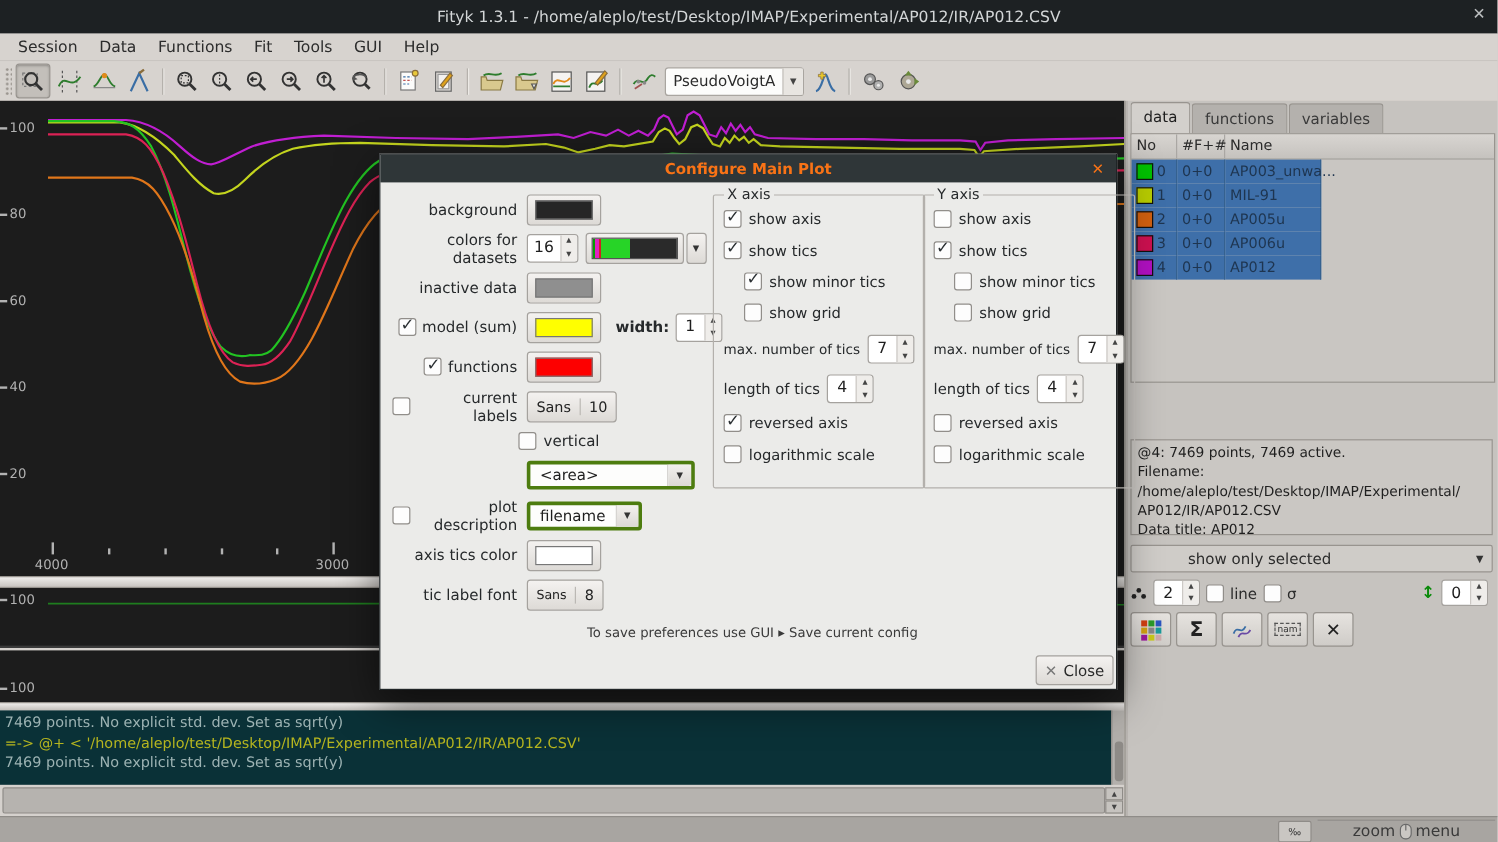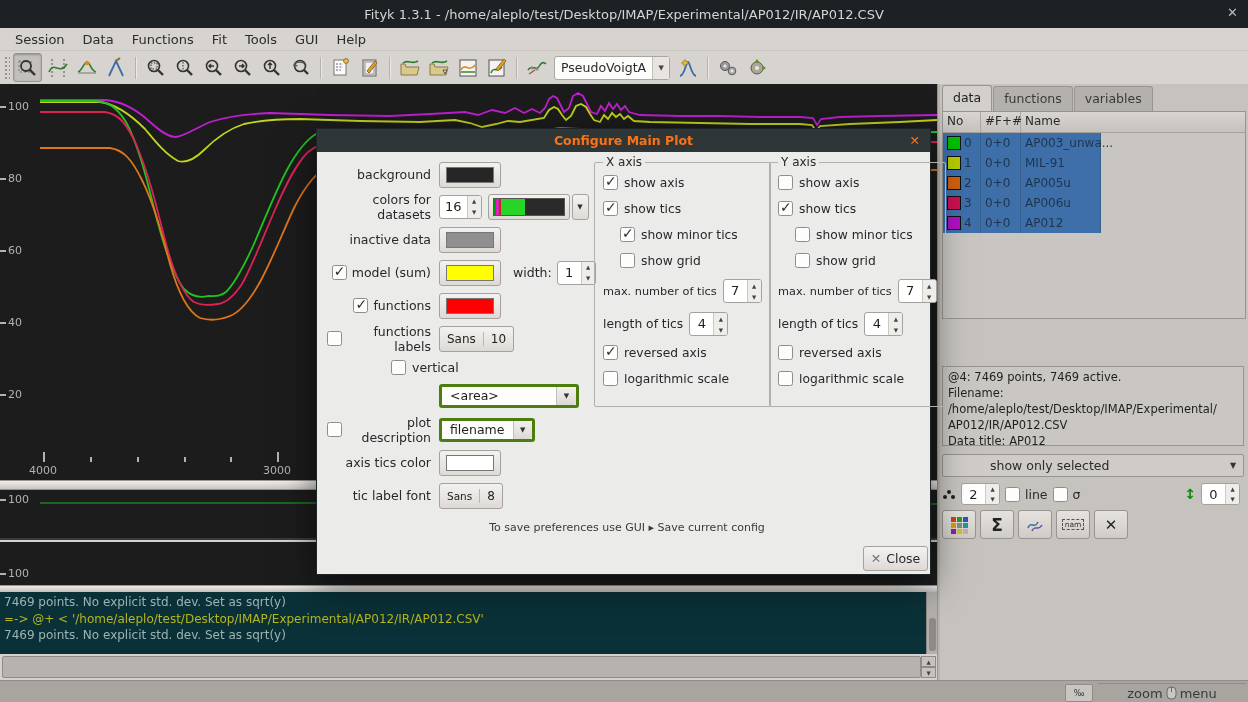--- a/index.html
+++ b/index.html
@@ -510,50 +510,50 @@
       </span>
   </div>
   <div class="drow" style="left:10px;top:130px;">
     <span class="dlab">
         <span class="cb checked"></span>
         <span>model (sum)</span>
       </span>
     <span class="swbtn btn3d">
         <span class="fill" style="background: rgb(255, 255, 0);"></span>
       </span>
-    <span style="margin-left:12px;font-size:12.5px;color:#26292b;">width:</span>
+    <span style="margin-left:12px;font-size:12.5px;color:#26292b;font-weight:bold;">width:</span>
     <span class="spin" style="margin-left:5px;">
         <span class="sval">1</span>
         <span class="sbtns">
           <i>▲</i>
           <i>▼</i>
         </span>
       </span>
   </div>
   <div class="drow" style="left:10px;top:163px;">
     <span class="dlab">
         <span class="cb checked"></span>
         <span>functions</span>
       </span>
     <span class="swbtn btn3d">
         <span class="fill" style="background: rgb(253, 0, 0);"></span>
       </span>
   </div>
   <div class="drow" style="left:10px;top:196px;">
     <span class="dlab">
         <span class="cb"></span>
-        <span>functions labels</span>
+        <span>current labels</span>
       </span>
     <span class="fontbtn btn3d">
         <span class="fname">Sans</span>
         <span class="fsize">10</span>
       </span>
   </div>
   <div class="drow" style="left:10px;top:227px;height:22px;">
-    <span style="margin-left:64px;display:flex;align-items:center;gap:6px;font-size:12.5px;color:#26292b;">
+    <span style="margin-left:105px;display:flex;align-items:center;gap:6px;font-size:12.5px;color:#26292b;">
         <span class="cb"></span>
         <span>vertical</span>
       </span>
   </div>
   <div class="drow" style="left:10px;top:253px;">
     <span class="combo" style="margin-left:112px;width:140px;">
         <span class="cval" style="flex:1;">&lt;area&gt;</span>
         <span class="carr">▼</span>
       </span>
   </div>

